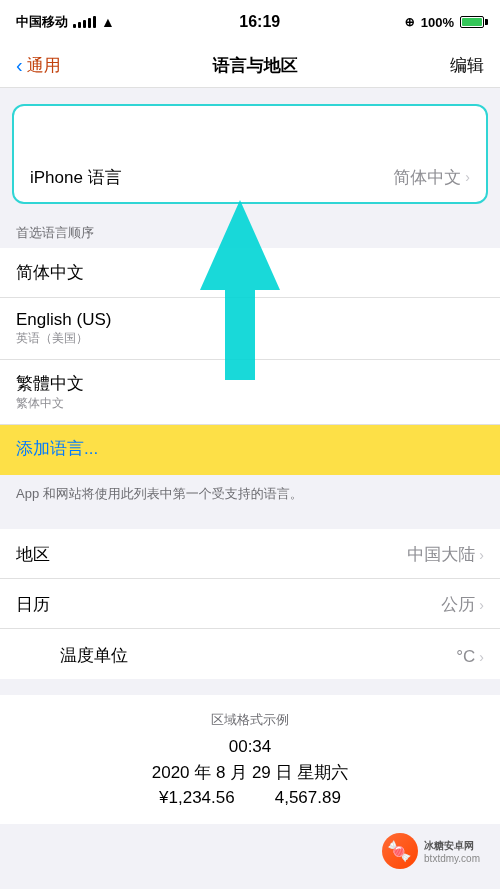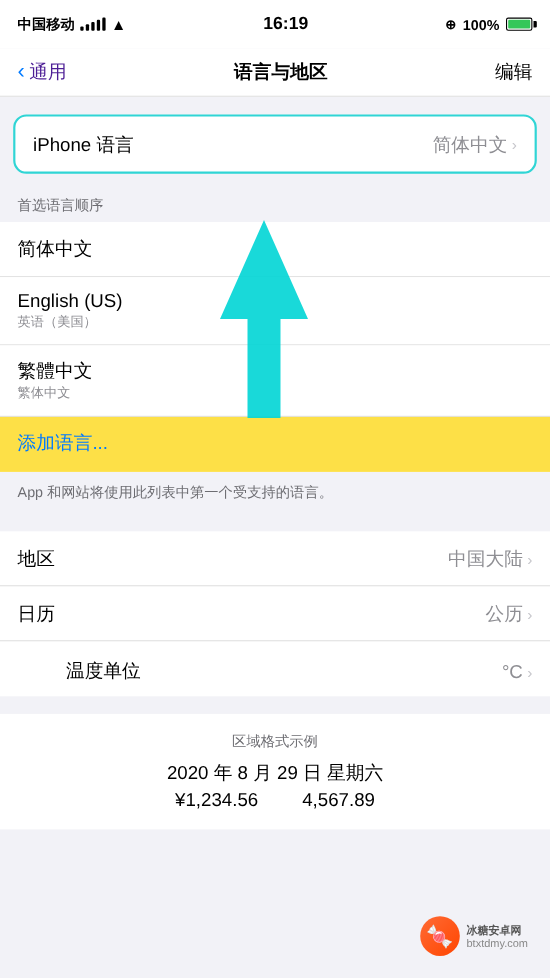--- a/index.html
+++ b/index.html
@@ -142,20 +142,21 @@
       border: 2.5px solid #30d5d5;
       overflow: hidden;
     }
 
     .iphone-lang-row {
       display: flex;
       align-items: center;
       justify-content: space-between;
       padding: 12px 16px;
       min-height: 50px;
+      margin-top: 46px;
     }
 
     .row-label {
       font-size: 17px;
       color: #000;
     }
 
     .row-value {
       display: flex;
       align-items: center;
@@ -341,21 +342,21 @@
       <div class="battery-icon">
         <div class="battery-fill"></div>
       </div>
     </div>
   </div>
 </div>
 
 <div class="nav-bar">
   <div class="nav-back">
     <span style="font-size:20px; color:#007aff;">‹</span>
-    <span style="color:#4c1d95; font-size:17px;">通用</span>
+    <span style="color:#c2410c; font-size:17px;">通用</span>
   </div>
   <div class="nav-title">语言与地区</div>
   <div class="nav-edit">编辑</div>
 </div>
 
 <div class="iphone-lang-section">
   <div class="iphone-lang-row">
     <span class="row-label">iPhone 语言</span>
     <div class="row-value">
       <span>简体中文</span>
@@ -410,20 +411,21 @@
     <span class="row-label">温度单位</span>
     <div class="row-value">
       <span>°C</span>
       <span class="chevron"> ›</span>
     </div>
   </div>
 </div>
 
 <div class="format-section">
   <div class="format-title">区域格式示例</div>
+  <div class="format-time">00:34</div>
   <div class="format-date">2020 年 8 月 29 日 星期六</div>
   <div class="format-numbers">
     <span>¥1,234.56</span>
     <span>4,567.89</span>
   </div>
 </div>
 
 <svg class="arrow-svg-overlay" width="160" height="200" viewBox="0 0 160 200">
 
   <defs>

